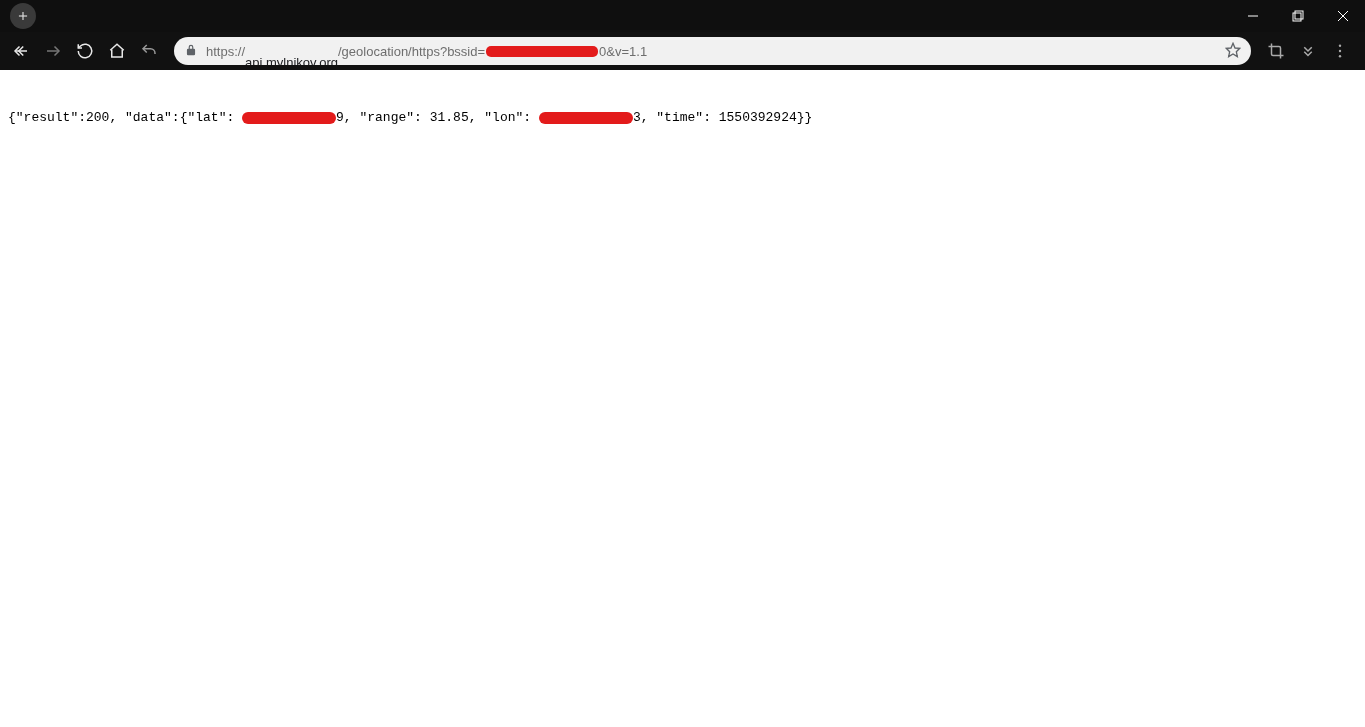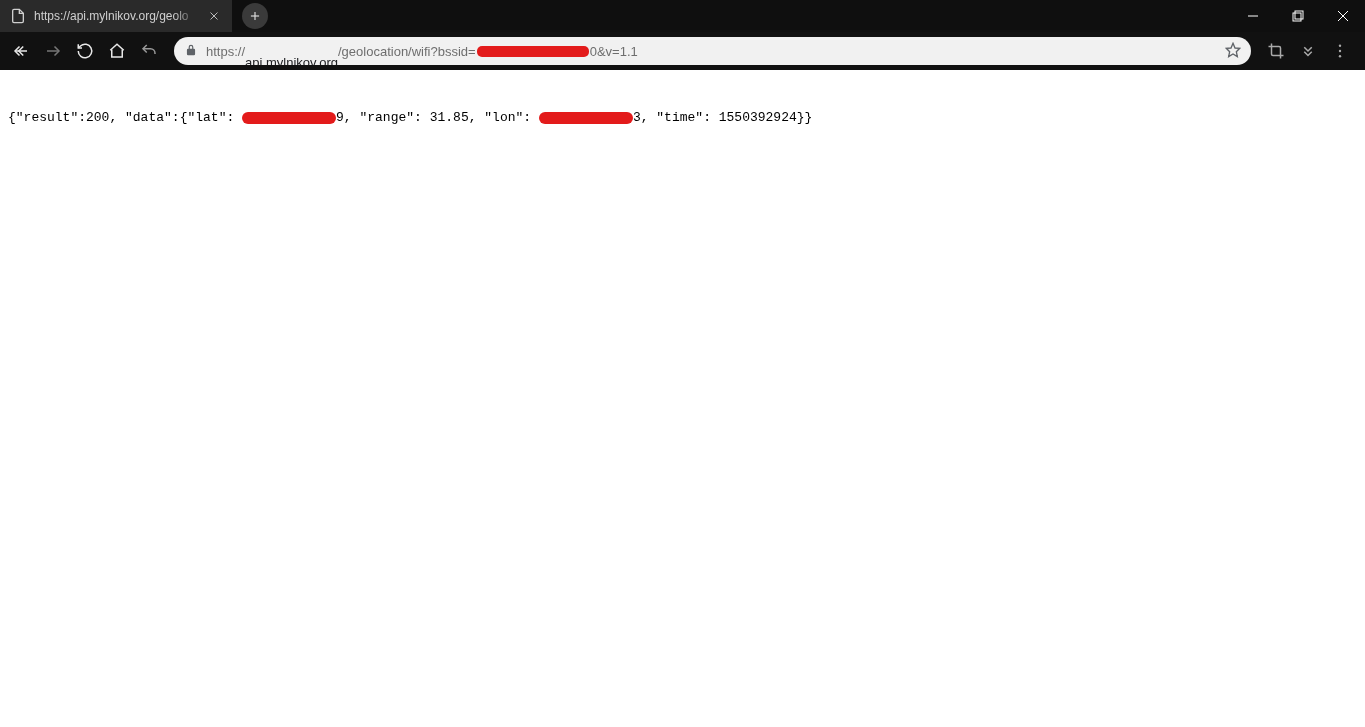--- a/index.html
+++ b/index.html
@@ -163,35 +163,20 @@
     border-radius: 6px;
     vertical-align: middle;
   }
   .redact.r1 { width: 94px; }
   .redact.r2 { width: 94px; }
 </style>
 </head>
 <body>
 
 <div class="titlebar">
-  <div class="tab">
-    <span class="favicon">
-      <svg viewBox="0 0 24 24" fill="none" stroke="currentColor" stroke-width="2">
-        <path d="M14 2H6a2 2 0 0 0-2 2v16a2 2 0 0 0 2 2h12a2 2 0 0 0 2-2V8z"></path>
-        <polyline points="14 2 14 8 20 8"></polyline>
-      </svg>
-    </span>
-    <span class="tab-title">https://api.mylnikov.org/geolo</span>
-    <span class="tab-close">
-      <svg viewBox="0 0 24 24" width="12" height="12" stroke="currentColor" stroke-width="2">
-        <line x1="5" y1="5" x2="19" y2="19"></line>
-          <line x1="19" y1="5" x2="5" y2="19"></line>
-      </svg>
-    </span>
-  </div>
   <div class="newtab-wrap">
     <div class="newtab">
       <svg viewBox="0 0 24 24" width="14" height="14" stroke="currentColor" stroke-width="2">
         <line x1="12" y1="5" x2="12" y2="19"></line>
           <line x1="5" y1="12" x2="19" y2="12"></line>
       </svg>
     </div>
   </div>
   <div class="titlebar-spacer"></div>
   <div class="win-controls">
@@ -253,21 +238,21 @@
 
   <div class="addressbar">
     <span class="lock">
       <svg viewBox="0 0 24 24" width="14" height="14" fill="currentColor">
         <path d="M17 10h-1V7a4 4 0 0 0-8 0v3H7a2 2 0 0 0-2 2v7a2 2 0 0 0 2 2h10a2 2 0 0 0 2-2v-7a2 2 0 0 0-2-2zm-7-3a2 2 0 1 1 4 0v3h-4z"></path>
       </svg>
     </span>
     <span class="url">
       <span class="path">https://</span>
         <span class="host">api.mylnikov.org</span>
-        <span class="path">/geolocation/wifi?bssid=</span>
+        <span class="path">/geolocation/https?bssid=</span>
         <span class="url-redact"></span>
         <span class="path">0&amp;v=1.1</span>
     </span>
     <span class="star">
       <svg viewBox="0 0 24 24" width="16" height="16" fill="none" stroke="currentColor" stroke-width="2">
         <polygon points="12 2 15 9 22 9.5 17 14.5 18.5 22 12 18 5.5 22 7 14.5 2 9.5 9 9"></polygon>
       </svg>
     </span>
   </div>
 

